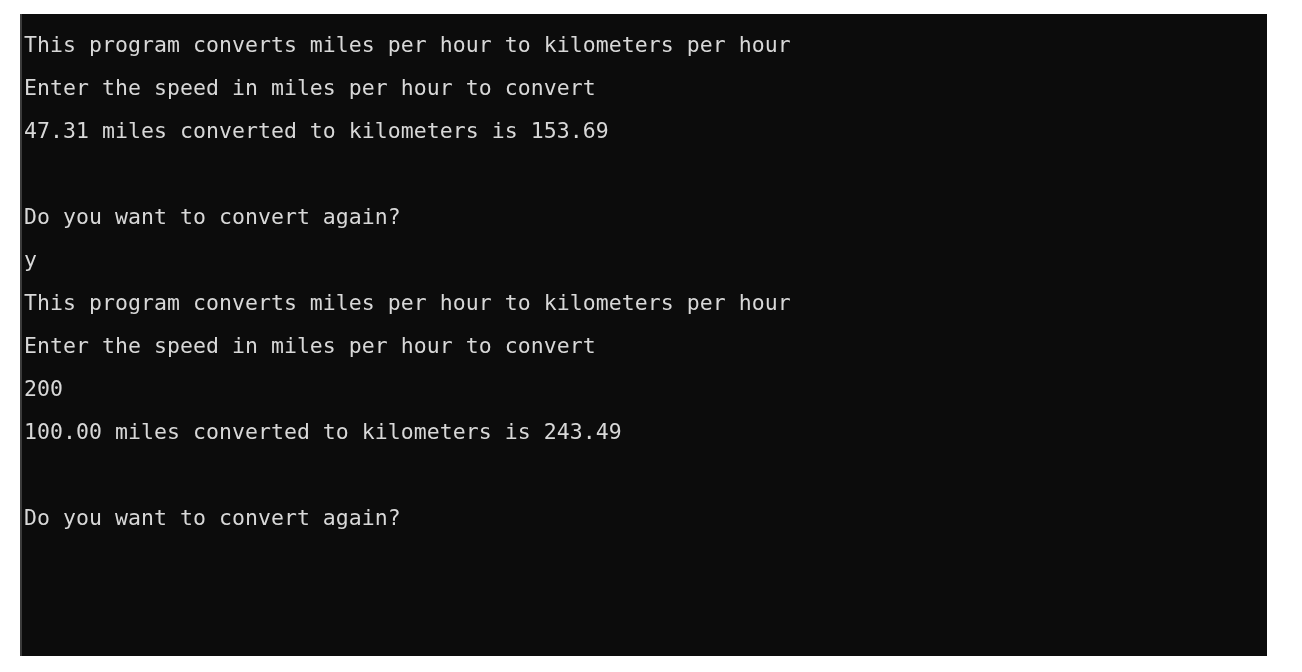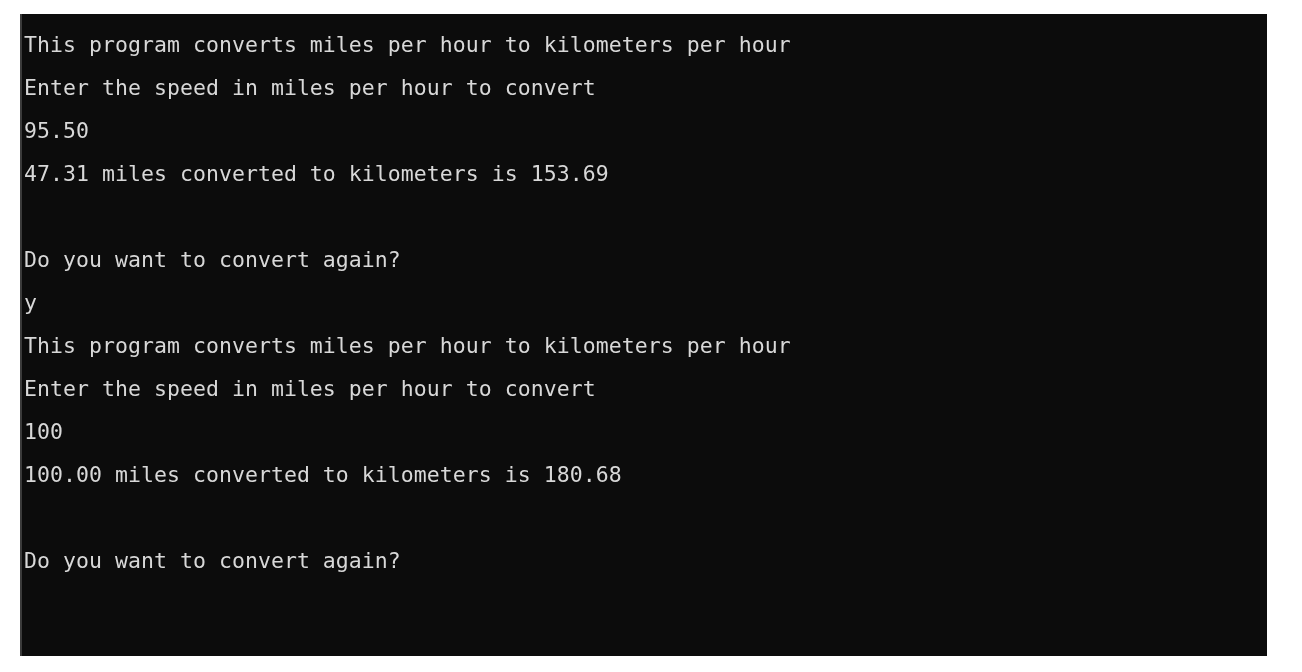--- a/index.html
+++ b/index.html
@@ -80,29 +80,28 @@
 <div id="page">
 
   <div id="terminal">
 
     <div id="caret-column"></div>
 
     <div id="console-lines">
 
       <div class="line">This program converts miles per hour to kilometers per hour</div>
       <div class="line">Enter the speed in miles per hour to convert</div>
-      <div class="line">95.50</div>
       <div class="line">47.31 miles converted to kilometers is 153.69</div>
       <div class="line blank"></div>
       <div class="line">Do you want to convert again?</div>
       <div class="line">y</div>
       <div class="line">This program converts miles per hour to kilometers per hour</div>
       <div class="line">Enter the speed in miles per hour to convert</div>
-      <div class="line">100</div>
-      <div class="line">100.00 miles converted to kilometers is 180.68</div>
+      <div class="line">200</div>
+      <div class="line">100.00 miles converted to kilometers is 243.49</div>
       <div class="line blank"></div>
       <div class="line">Do you want to convert again?</div>
       <div class="line blank"></div>
 
     </div>
 
     <div id="text-caret"></div>
 
   </div>
 

